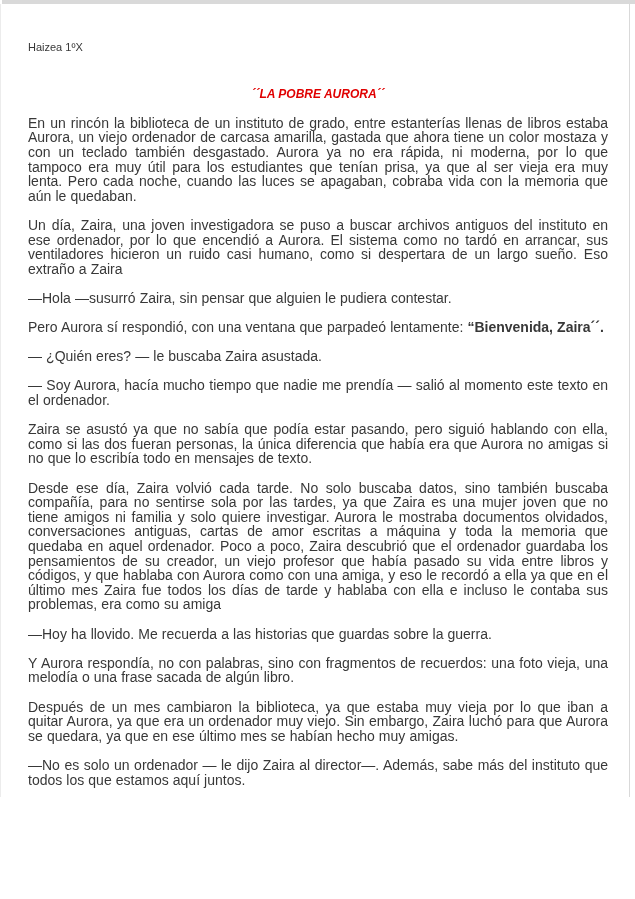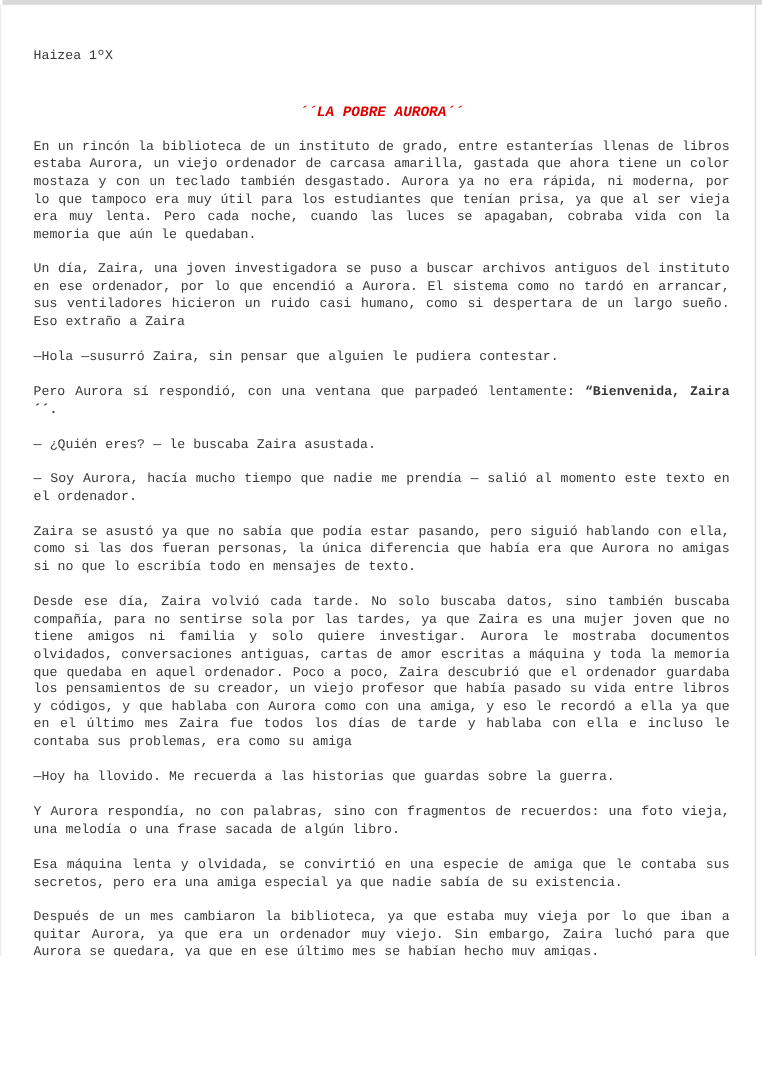--- a/index.html
+++ b/index.html
@@ -7,21 +7,21 @@
     --body-color: #383838;
     --edge-color: #d9d9d9;
   }
   * { box-sizing: border-box; margin: 0; padding: 0; }
   html, body { background: #ffffff; }
   .page {
     position: relative;
     width: 635px;
     height: 797px;
     background: #ffffff;
-    font-family: Liberation Mono, monospace;
+    font-family: Liberation Sans, sans-serif;
     color: var(--body-color);
     overflow: hidden;
   }
   .top-edge {
     position: absolute;
     top: 0; left: 2px; right: 0;
     height: 4px;
     background: var(--edge-color);
   }
   .left-edge {
@@ -51,21 +51,21 @@
     font-size: 12px;
     line-height: 14.6px;
     font-weight: bold;
     font-style: italic;
     color: var(--title-color);
     text-align: center;
     margin-bottom: 14.6px;
     margin-top: 32px;
   }
   .story p {
-    font-size: 11px;
+    font-size: 14px;
     line-height: 14.6px;
     text-align: justify;
     margin-bottom: 14.6px;
     word-spacing: 0.2px;
   }
   .story p span.bold {
     font-weight: bold;
   }
 </style>
 </head>
@@ -82,18 +82,17 @@
         <p><span>En un rincón la biblioteca de un instituto de grado, entre estanterías llenas de libros estaba Aurora, un viejo ordenador de carcasa amarilla, gastada que ahora tiene un color mostaza y con un teclado también desgastado. Aurora ya no era rápida, ni moderna, por lo que tampoco era muy útil para los estudiantes que tenían prisa, ya que al ser vieja era muy lenta. Pero cada noche, cuando las luces se apagaban, cobraba vida con la memoria que aún le quedaban.</span></p>
         <p><span>Un día, Zaira, una joven investigadora se puso a buscar archivos antiguos del instituto en ese ordenador, por lo que encendió a Aurora. El sistema como no tardó en arrancar, sus ventiladores hicieron un ruido casi humano, como si despertara de un largo sueño. Eso extraño a Zaira</span></p>
         <p><span>—Hola —susurró Zaira, sin pensar que alguien le pudiera contestar.</span></p>
         <p><span>Pero Aurora sí respondió, con una ventana que parpadeó lentamente: </span><span class="bold">“Bienvenida, Zaira´´.</span></p>
         <p><span>— ¿Quién eres? — le buscaba Zaira asustada.</span></p>
         <p><span>— Soy Aurora, hacía mucho tiempo que nadie me prendía — salió al momento este texto en el ordenador.</span></p>
         <p><span>Zaira se asustó ya que no sabía que podía estar pasando, pero siguió hablando con ella, como si las dos fueran personas, la única diferencia que había era que Aurora no amigas si no que lo escribía todo en mensajes de texto.</span></p>
         <p><span>Desde ese día, Zaira volvió cada tarde. No solo buscaba datos, sino también buscaba compañía, para no sentirse sola por las tardes, ya que Zaira es una mujer joven que no tiene amigos ni familia y solo quiere investigar. Aurora le mostraba documentos olvidados, conversaciones antiguas, cartas de amor escritas a máquina y toda la memoria que quedaba en aquel ordenador. Poco a poco, Zaira descubrió que el ordenador guardaba los pensamientos de su creador, un viejo profesor que había pasado su vida entre libros y códigos, y que hablaba con Aurora como con una amiga, y eso le recordó a ella ya que en el último mes Zaira fue todos los días de tarde y hablaba con ella e incluso le contaba sus problemas, era como su amiga</span></p>
         <p><span>—Hoy ha llovido. Me recuerda a las historias que guardas sobre la guerra.</span></p>
         <p><span>Y Aurora respondía, no con palabras, sino con fragmentos de recuerdos: una foto vieja, una melodía o una frase sacada de algún libro.</span></p>
-        <p><span>Esa máquina lenta y olvidada, se convirtió en una especie de amiga que le contaba sus secretos, pero era una amiga especial ya que nadie sabía de su existencia.</span></p>
         <p><span>Después de un mes cambiaron la biblioteca, ya que estaba muy vieja por lo que iban a quitar Aurora, ya que era un ordenador muy viejo. Sin embargo, Zaira luchó para que Aurora se quedara, ya que en ese último mes se habían hecho muy amigas.</span></p>
         <p><span>—No es solo un ordenador — le dijo Zaira al director—. Además, sabe más del instituto que todos los que estamos aquí juntos.</span></p>
       </div>
   </div>
 </div>
 
 </body></html>

